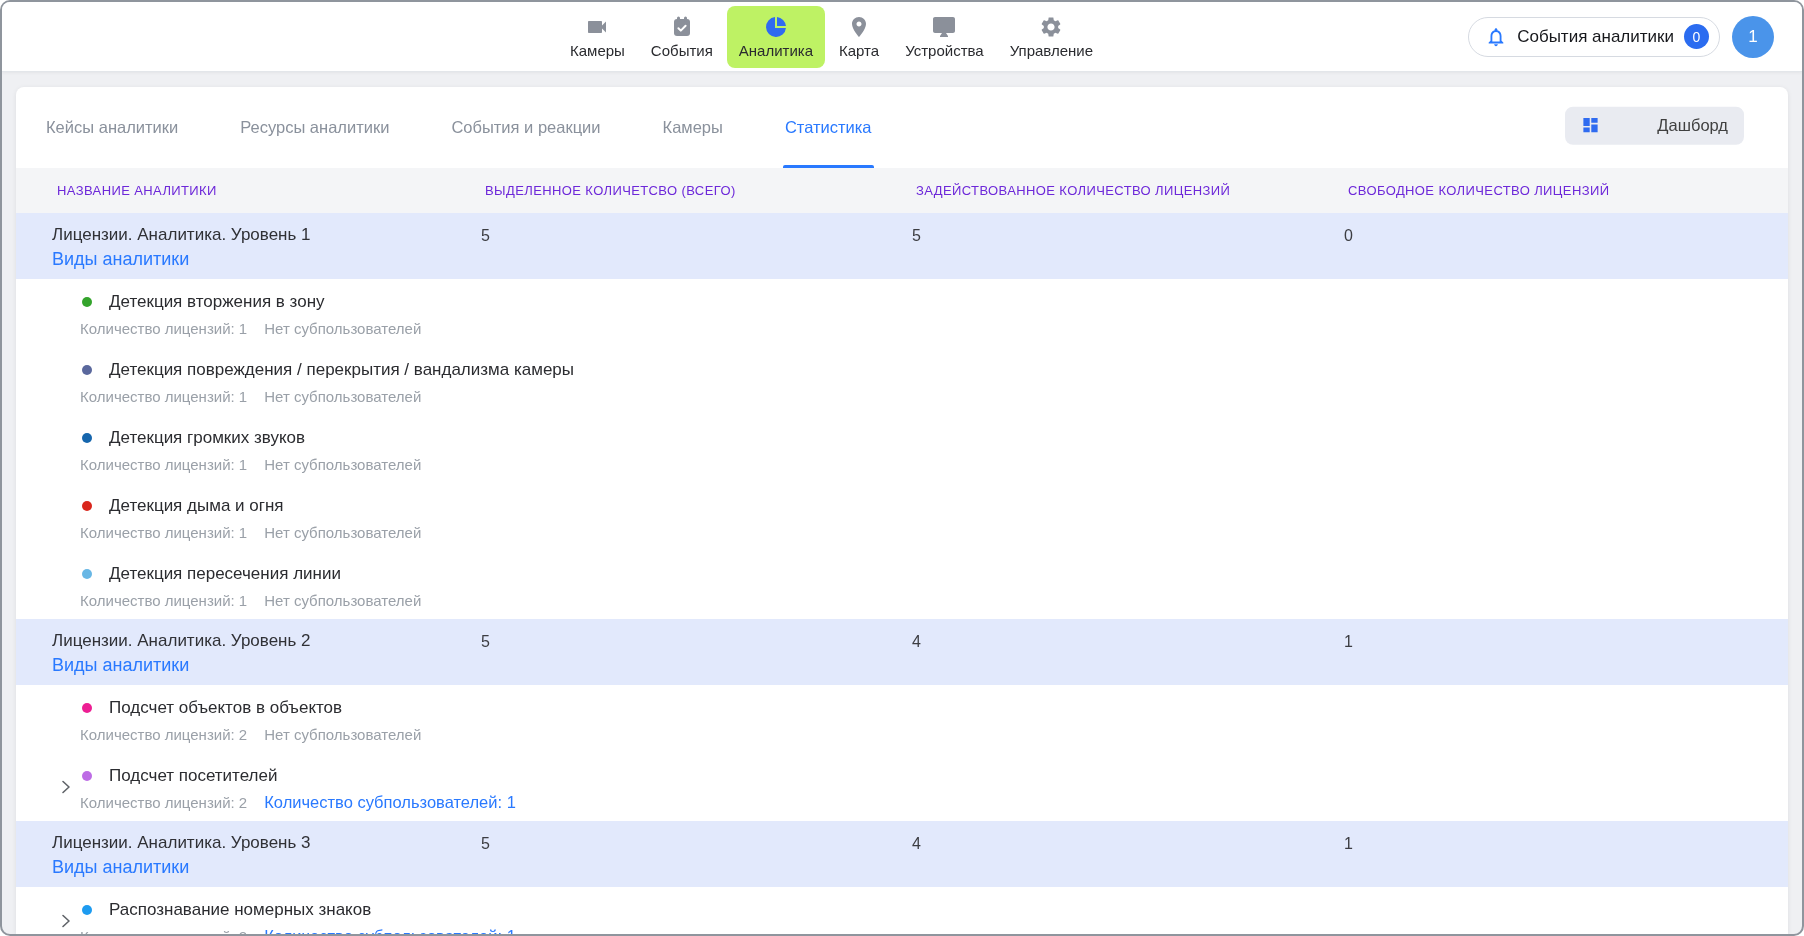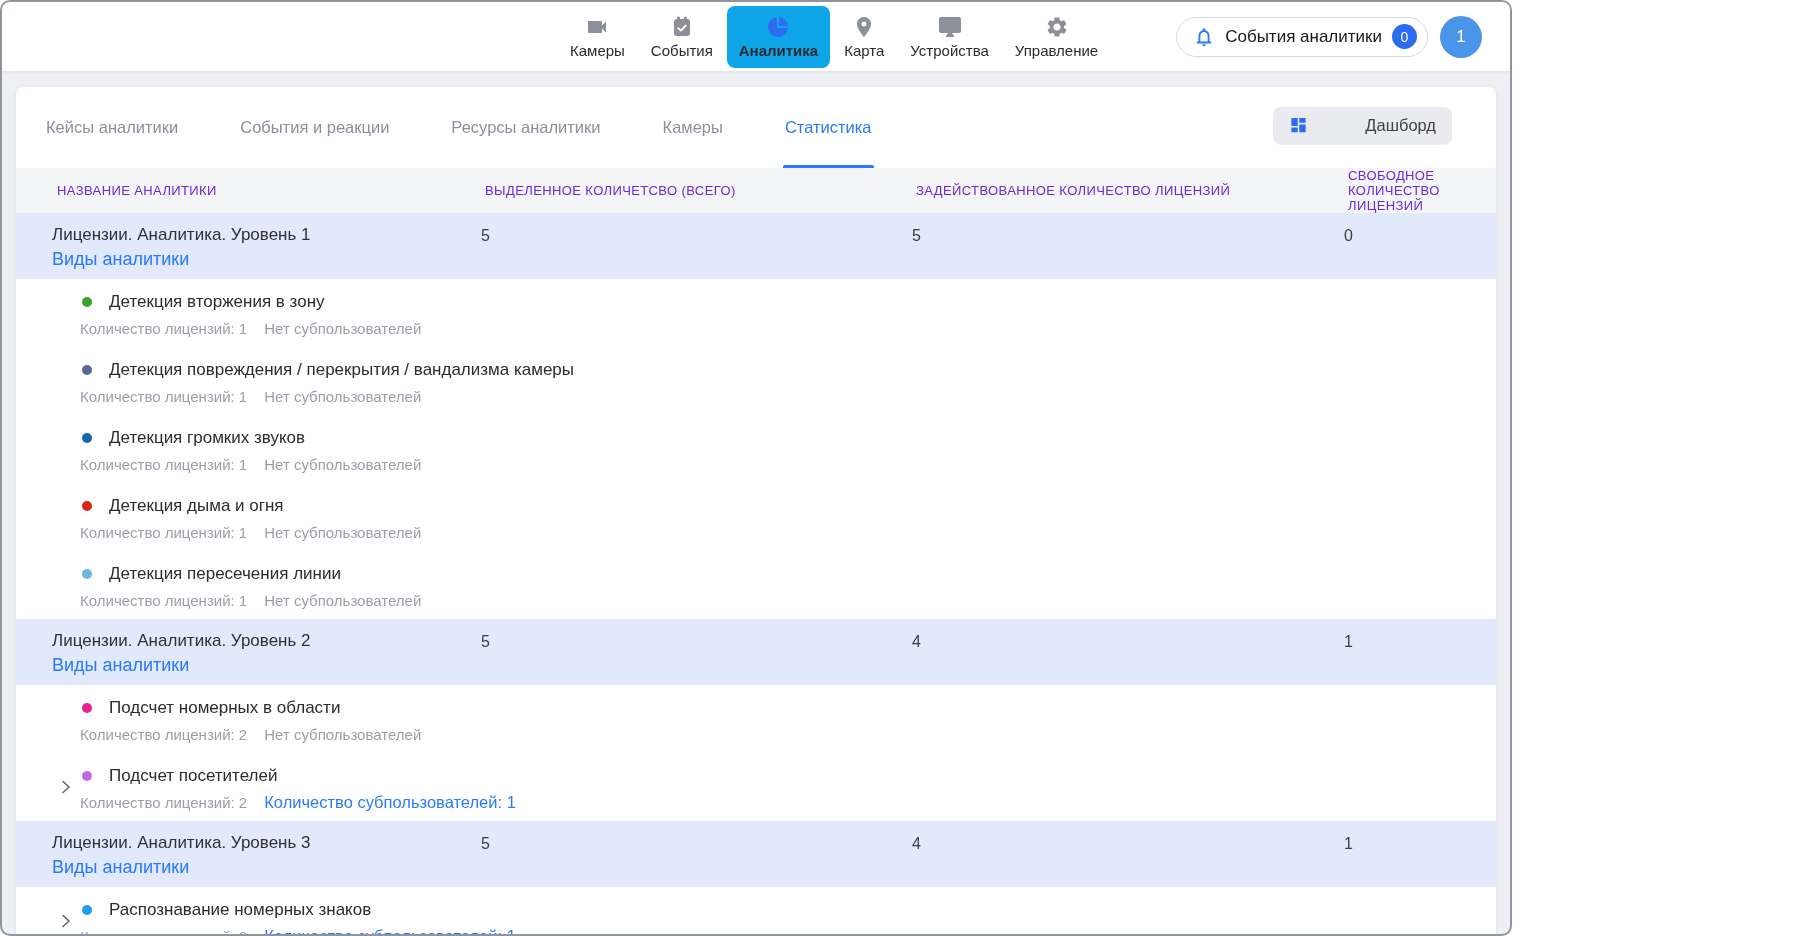--- a/index.html
+++ b/index.html
@@ -1,29 +1,29 @@
 <!DOCTYPE html>
 <html><head>
 <meta charset="utf-8">
 <style>
   * { box-sizing: border-box; }
   html,body { margin:0; padding:0; width:1804px; height:936px; overflow:hidden;
               font-family:"Liberation Sans", sans-serif; background:#fff; }
-  .frame { position:relative; width:1512px; height:936px; border:2px solid #8f959d;
+  .frame { position:relative; width:1804px; height:936px; border:2px solid #8f959d;
            border-radius:10px; overflow:hidden; background:#eff0f3; }
 
   
   .topbar { position:relative; height:70px; background:#fff; border-bottom:1px solid #e3e6ea;
             box-shadow:0 1px 3px rgba(0,0,0,.05); z-index:5; }
   .topnav { position:absolute; left:556px; top:0; bottom:0; display:flex; align-items:center; gap:2px; }
   .nav-item { display:flex; flex-direction:column; align-items:center; justify-content:center;
               gap:3px; padding:6px 12px; height:62px; border-radius:8px; cursor:pointer; }
   .nav-item .nicon { width:24px; height:24px; color:#8b909a; display:block; }
   .nav-item .nlabel { font-size:15px; color:#2a2b2f; white-space:nowrap; }
-  .nav-item.active { background:#0ea5e9;font-weight:bold; }
+  .nav-item.active { background:#bef264; }
   .nav-item.active .nicon { color:#2f6bf0; }
   .top-right { position:absolute; right:28px; top:0; bottom:0; display:flex; align-items:center; gap:12px; }
   .events-btn { display:flex; align-items:center; gap:10px; height:40px; padding:0 10px 0 16px;
                 border:1px solid #d6dae1; border-radius:20px; background:#fff; cursor:pointer; }
   .events-btn .bicon { width:22px; height:22px; color:#2979ff; }
   .events-btn .btext { font-size:17px; color:#17181c; white-space:nowrap; }
   .badge { min-width:25px; height:25px; border-radius:13px; background:#2b6cf0; color:#fff;
            font-size:14px; display:flex; align-items:center; justify-content:center; padding:0 7px; }
   .avatar { width:42px; height:42px; border-radius:50%; background:#4a94ea; color:#fff;
             font-size:17px; font-weight:500; display:flex; align-items:center; justify-content:center; cursor:pointer; }
@@ -123,22 +123,22 @@
       </div>
       <div class="avatar">1</div>
     </div>
   </div>
 
   <div class="card">
 
     <div class="tabsbar">
       <div class="tabs">
         <div class="tab">Кейсы аналитики</div>
+        <div class="tab">Ресурсы аналитики</div>
         <div class="tab">События и реакции</div>
-        <div class="tab">Ресурсы аналитики</div>
         <div class="tab">Камеры</div>
         <div class="tab active">Статистика</div>
       </div>
       <div class="dash-btn">
         <svg class="dicon" viewBox="0 0 24 24" fill="currentColor">
             <path d="M3 13h8V3H3v10zm0 8h8v-6H3v6zm10 0h8V11h-8v10zm0-18v6h8V3h-8z"></path>
           </svg>
         <span class="dtext">Дашборд</span>
       </div>
     </div>
@@ -236,21 +236,21 @@
         <a class="group-link">Виды аналитики</a>
       </div>
       <div class="val">5</div>
       <div class="val">4</div>
       <div class="val">1</div>
     </div>
 
     <div class="trow item-row">
       <div class="item-c1">
         <span class="dot" style="background-color: rgb(237, 30, 147);"></span>
-        <div class="item-name">Подсчет номерных в области</div>
+        <div class="item-name">Подсчет объектов в объектов</div>
         <div class="item-sub">
           <span class="sub-gray">Количество лицензий: 2</span>
           <span class="sub-gray">Нет субпользователей</span>
         </div>
       </div>
         <div></div>
         <div></div>
         <div></div>
     </div>
 

